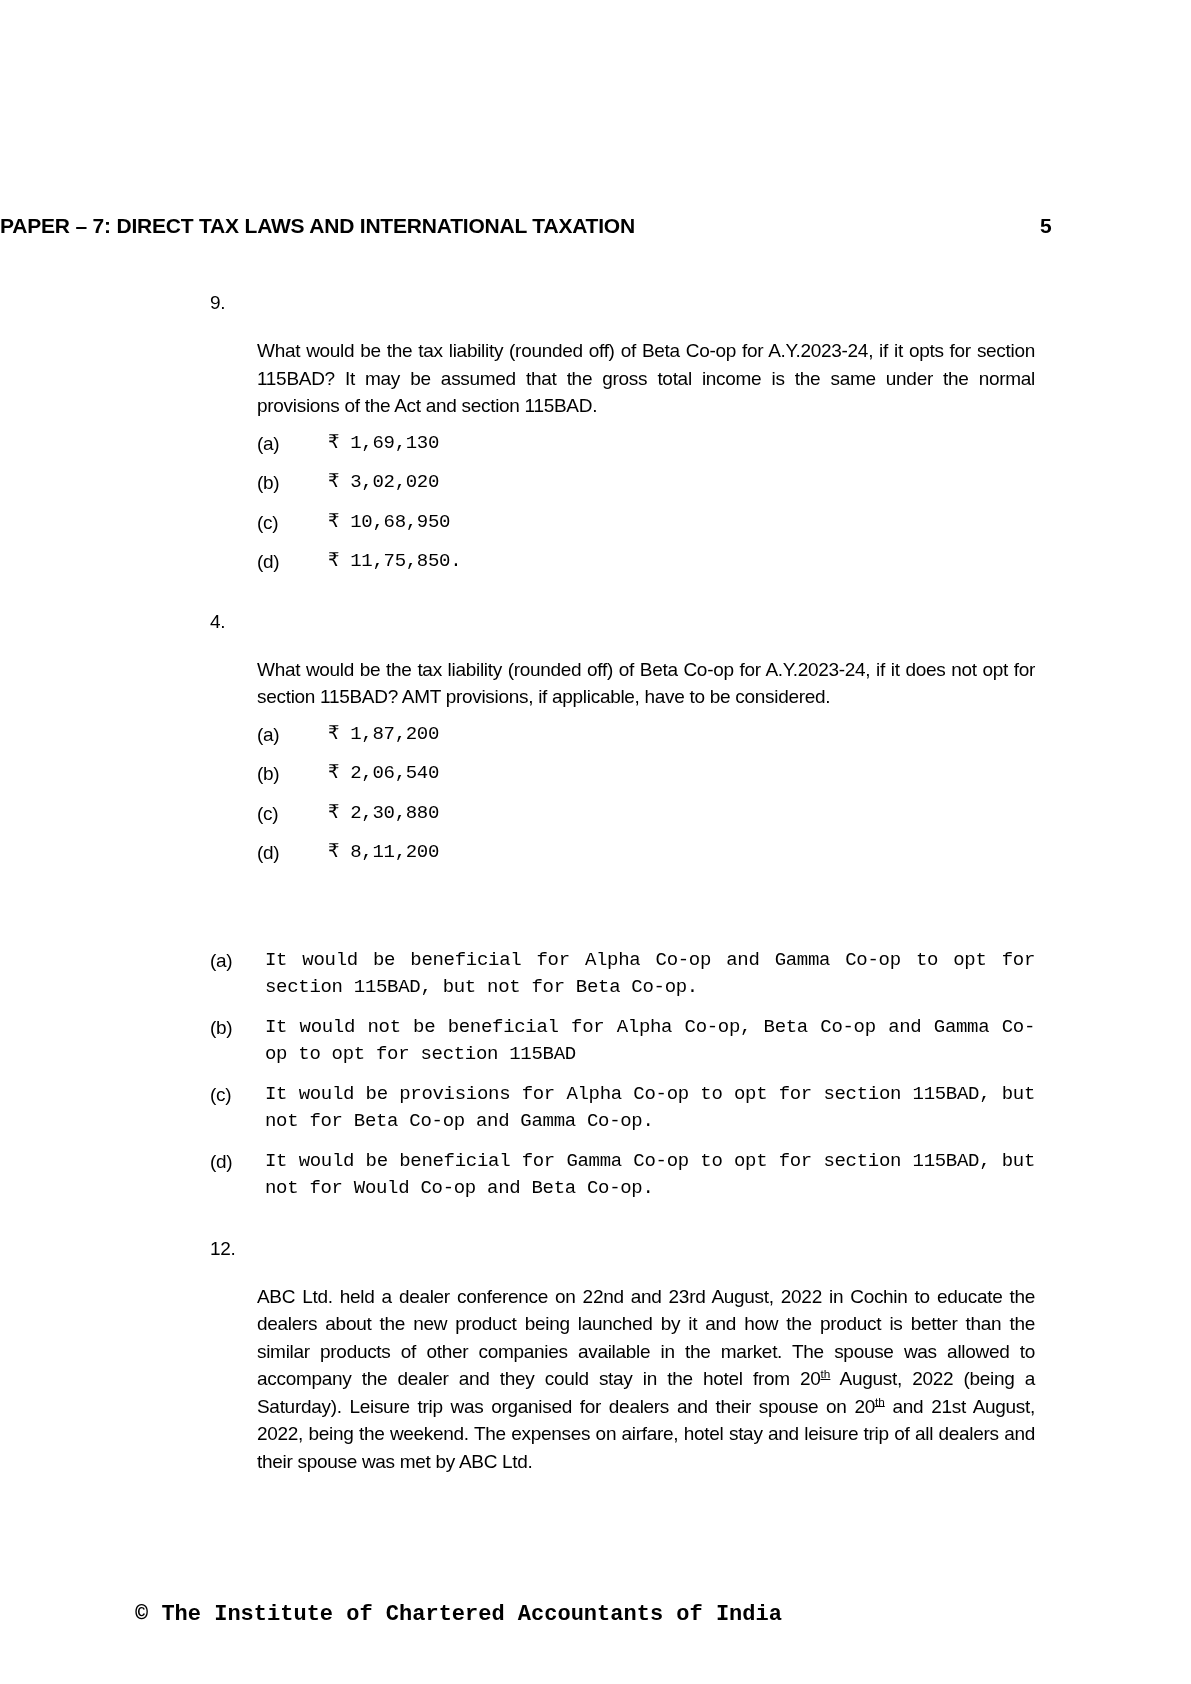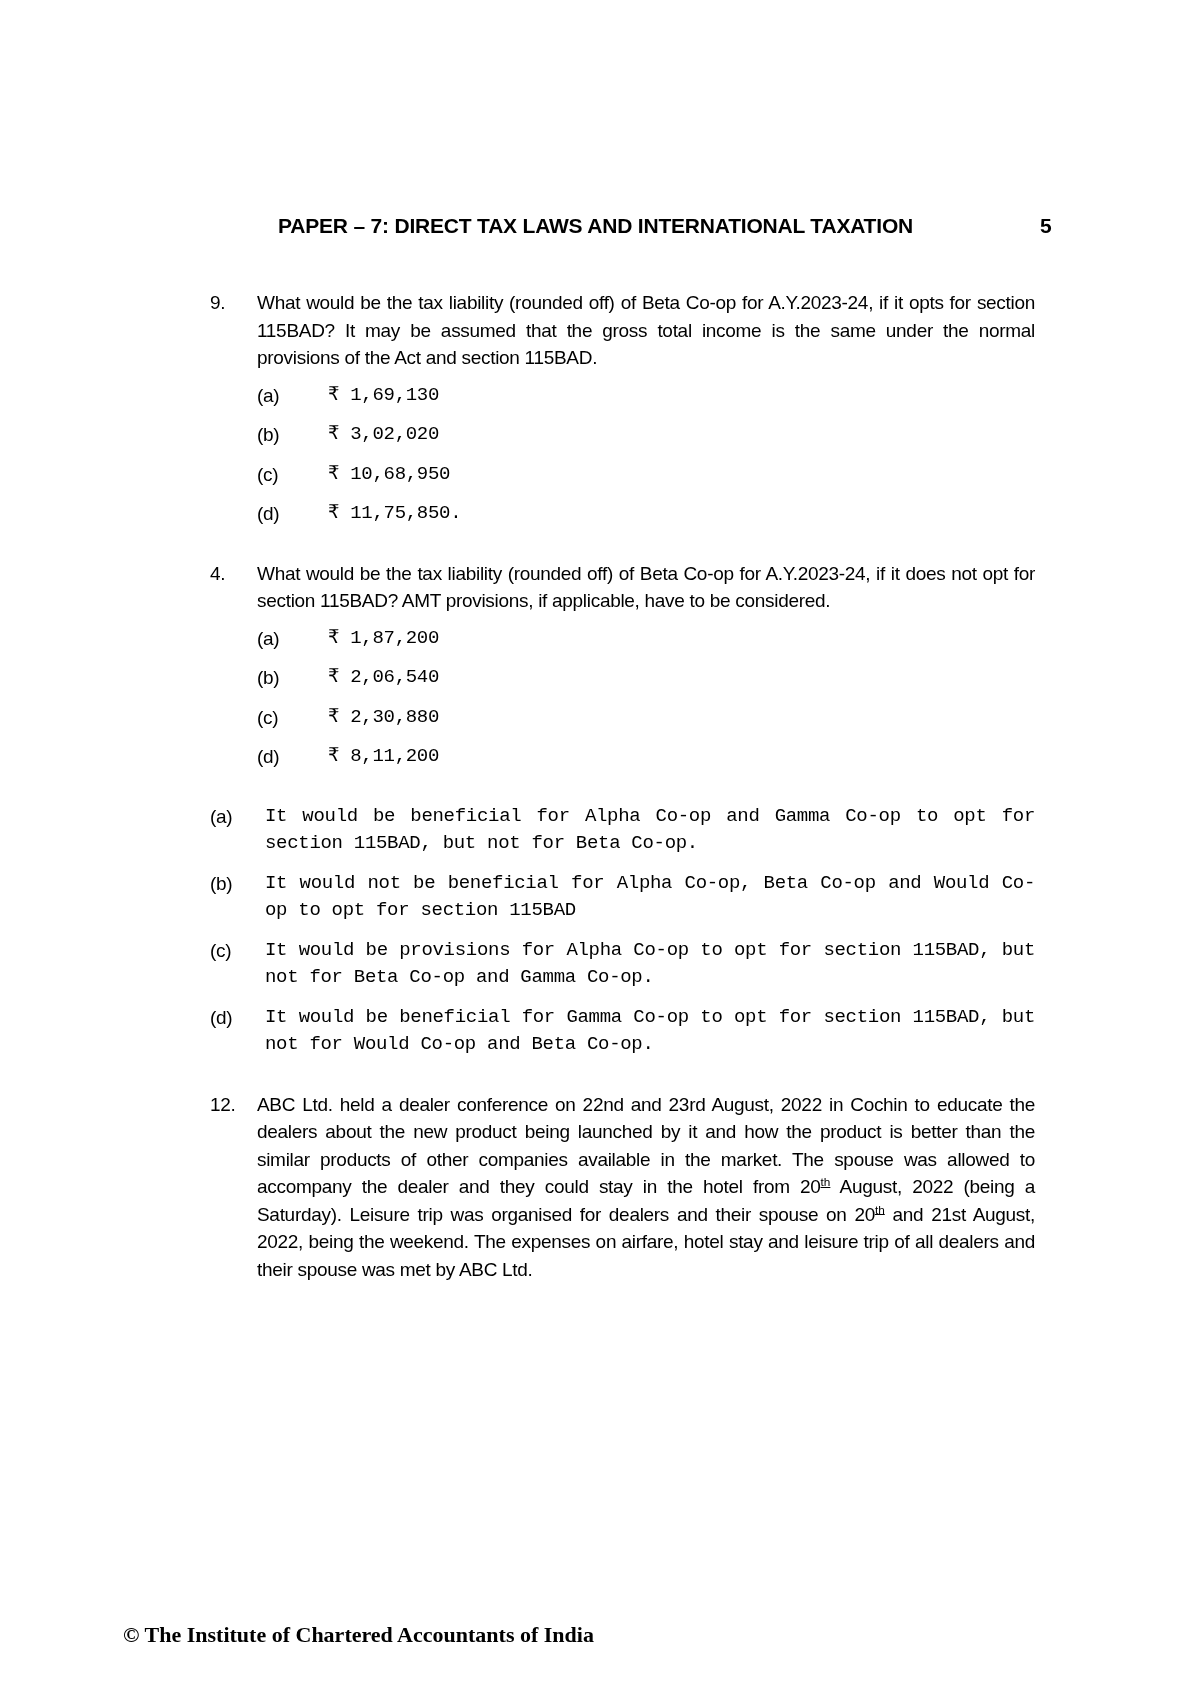--- a/index.html
+++ b/index.html
@@ -24,21 +24,20 @@
     position: absolute;
     top: 212px;
     left: 0;
     width: 100%;
     height: 28px;
   }
   .header-title {
     position: absolute;
     left: 0;
     right: 0;
-    text-align: center;
     font-weight: bold;
     font-size: 21px;
     letter-spacing: -0.2px;
     white-space: nowrap;
   }
   .page-number {
     position: absolute;
     left: 1040px;
     top: 0;
     font-weight: bold;
@@ -57,20 +56,21 @@
   .question:first-child {
     margin-top: 48px;
   }
   .qnum {
     width: 47px;
     flex: none;
   }
   .qbody {
     flex: 1 1 auto;
     min-width: 0;
+    margin-top: 48px;
   }
   .qtext {
     margin: 0 0 10px 0;
     text-align: justify;
   }
   .option {
     display: flex;
     margin-bottom: 12px;
   }
   .olabel {
@@ -88,27 +88,26 @@
   }
   sup {
     font-size: 62%;
     line-height: 0;
     vertical-align: super;
     letter-spacing: 0;
     text-decoration: underline;
   }
   .footer {
     position: absolute;
-    left: 123px;
+    left: 135px;
     top: 1601px;
-    font-family: Liberation Serif, serif;
+    font-family: Liberation Mono, monospace;
     font-weight: bold;
     font-size: 22px;
     letter-spacing: 0;
-    margin-top: 20px;
   }
 </style>
 </head>
 <body>
 
 <div class="page">
 
   <div class="header">
     <div class="header-title">PAPER – 7: DIRECT TAX LAWS AND INTERNATIONAL TAXATION</div>
     <div class="page-number">5</div>
@@ -160,21 +159,21 @@
         </div>
       </div>
       <div class="question">
         <div class="qbody">
           <div class="option">
             <div class="olabel">(a)</div>
             <div class="otext">It would be beneficial for Alpha Co-op and Gamma Co-op to opt for section 115BAD, but not for Beta Co-op.</div>
           </div>
           <div class="option">
             <div class="olabel">(b)</div>
-            <div class="otext">It would not be beneficial for Alpha Co-op, Beta Co-op and Would Co-op to opt for section 115BAD</div>
+            <div class="otext">It would not be beneficial for Alpha Co-op, Beta Co-op and Gamma Co-op to opt for section 115BAD</div>
           </div>
           <div class="option">
             <div class="olabel">(c)</div>
             <div class="otext">It would be provisions for Alpha Co-op to opt for section 115BAD, but not for Beta Co-op and Gamma Co-op.</div>
           </div>
           <div class="option">
             <div class="olabel">(d)</div>
             <div class="otext">It would be beneficial for Gamma Co-op to opt for section 115BAD, but not for Would Co-op and Beta Co-op.</div>
           </div>
         </div>

